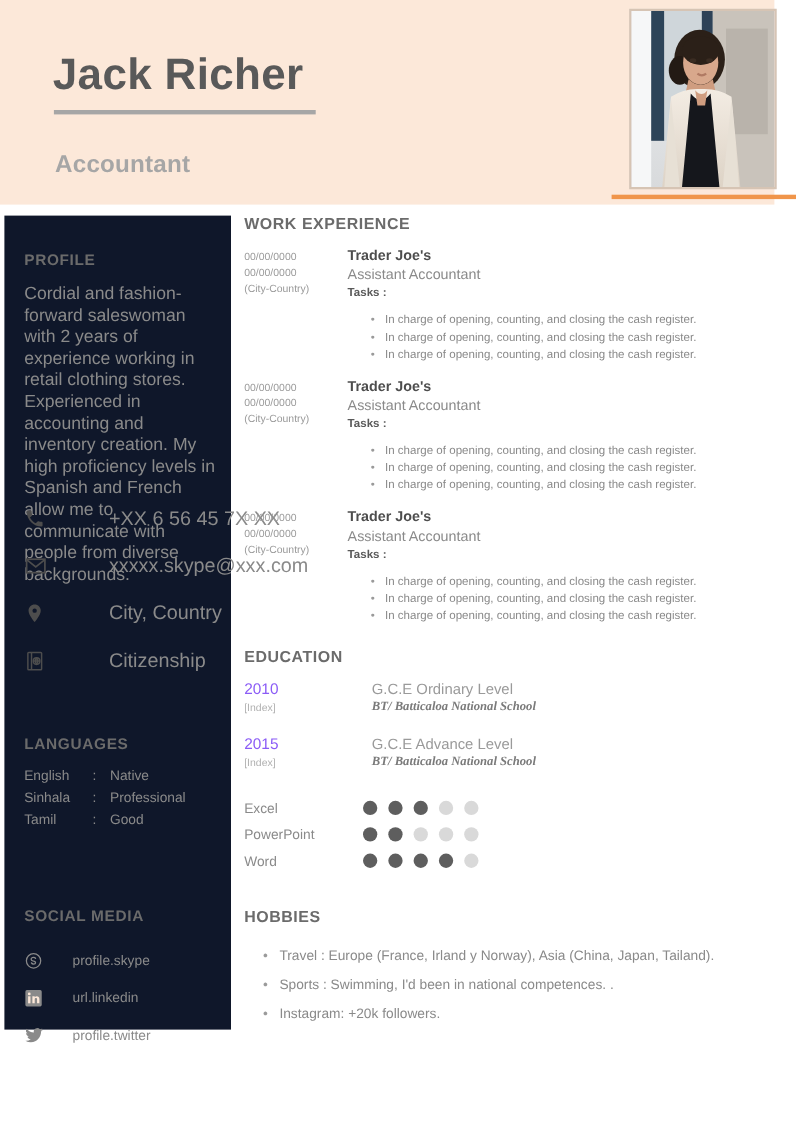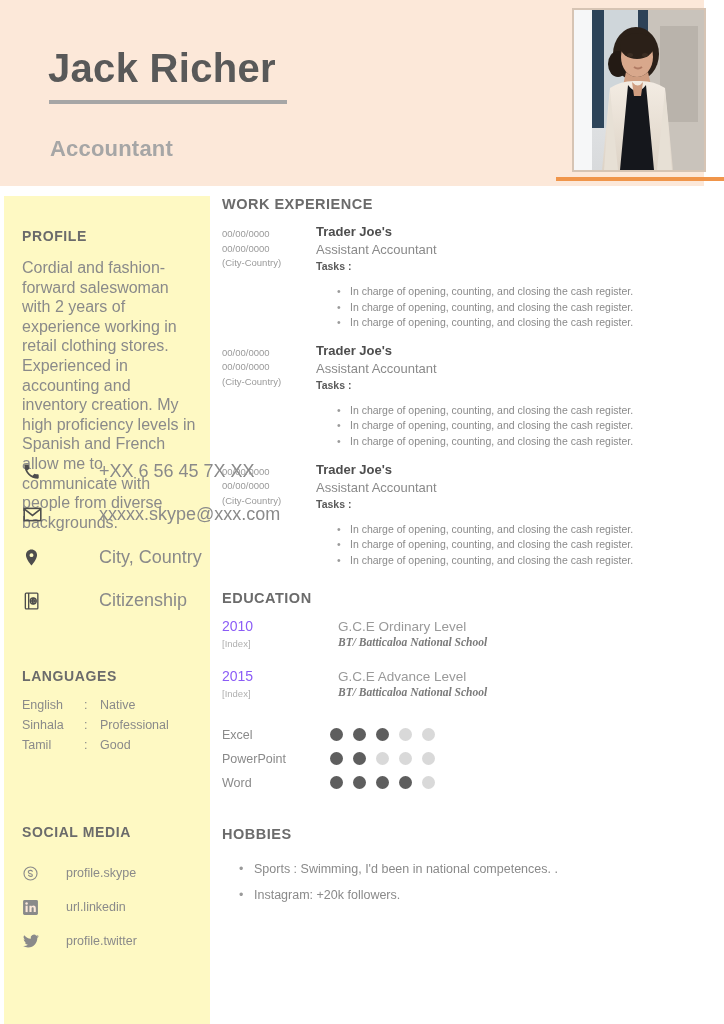--- a/index.html
+++ b/index.html
@@ -80,22 +80,22 @@
     height: 4px;
     background: #f0954a;
   }
 
   
   .sidebar {
     position: absolute;
     left: 4px;
     top: 196px;
     width: 206px;
-    height: 828px;
-    background: #fef9c3;
+    height: 740px;
+    background: #0f172a;
   }
   .side-h {
     font-size: 14px;
     font-weight: bold;
     color: #6b6b6b;
     letter-spacing: 0.6px;
     margin: 0;
   }
   .side-section { position: absolute; left: 18px; width: 176px; }
   .profile-sec { top: 32px; }
@@ -572,19 +572,20 @@
               <span class="dot on"></span>
               <span class="dot"></span>
             </span>
         </div>
       </div>
     </section>
 
     <section class="sec-gap-hob">
       <h2 class="main-h">HOBBIES</h2>
       <ul class="hob-ul">
+        <li>Travel : Europe (France, Irland y Norway), Asia (China, Japan, Tailand).</li>
         <li>Sports : Swimming, I'd been in national competences. .</li>
         <li>Instagram: +20k followers.</li>
       </ul>
     </section>
 
   </div>
 </div>
 
 </body></html>

